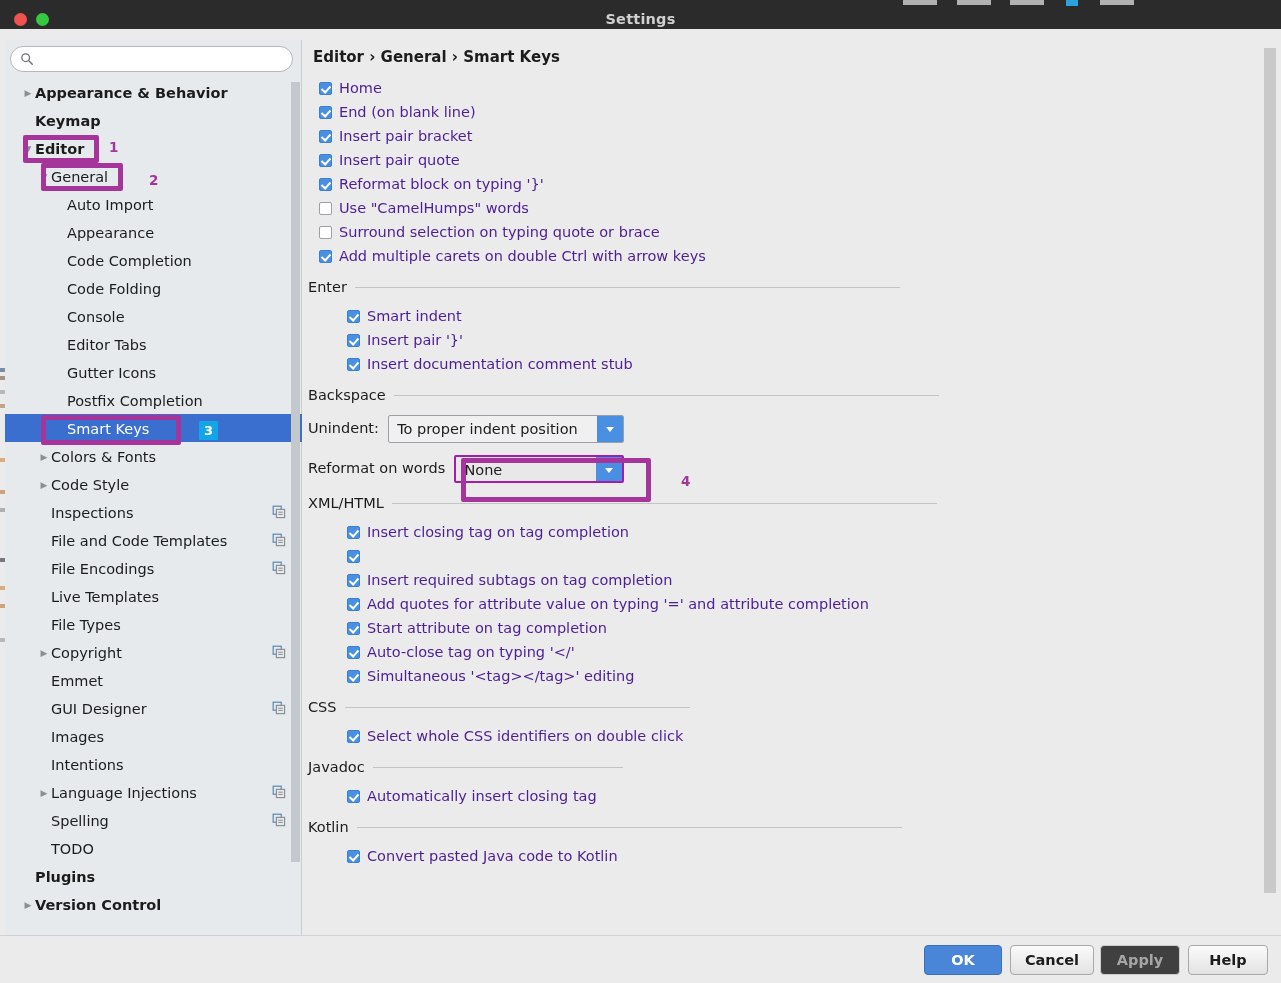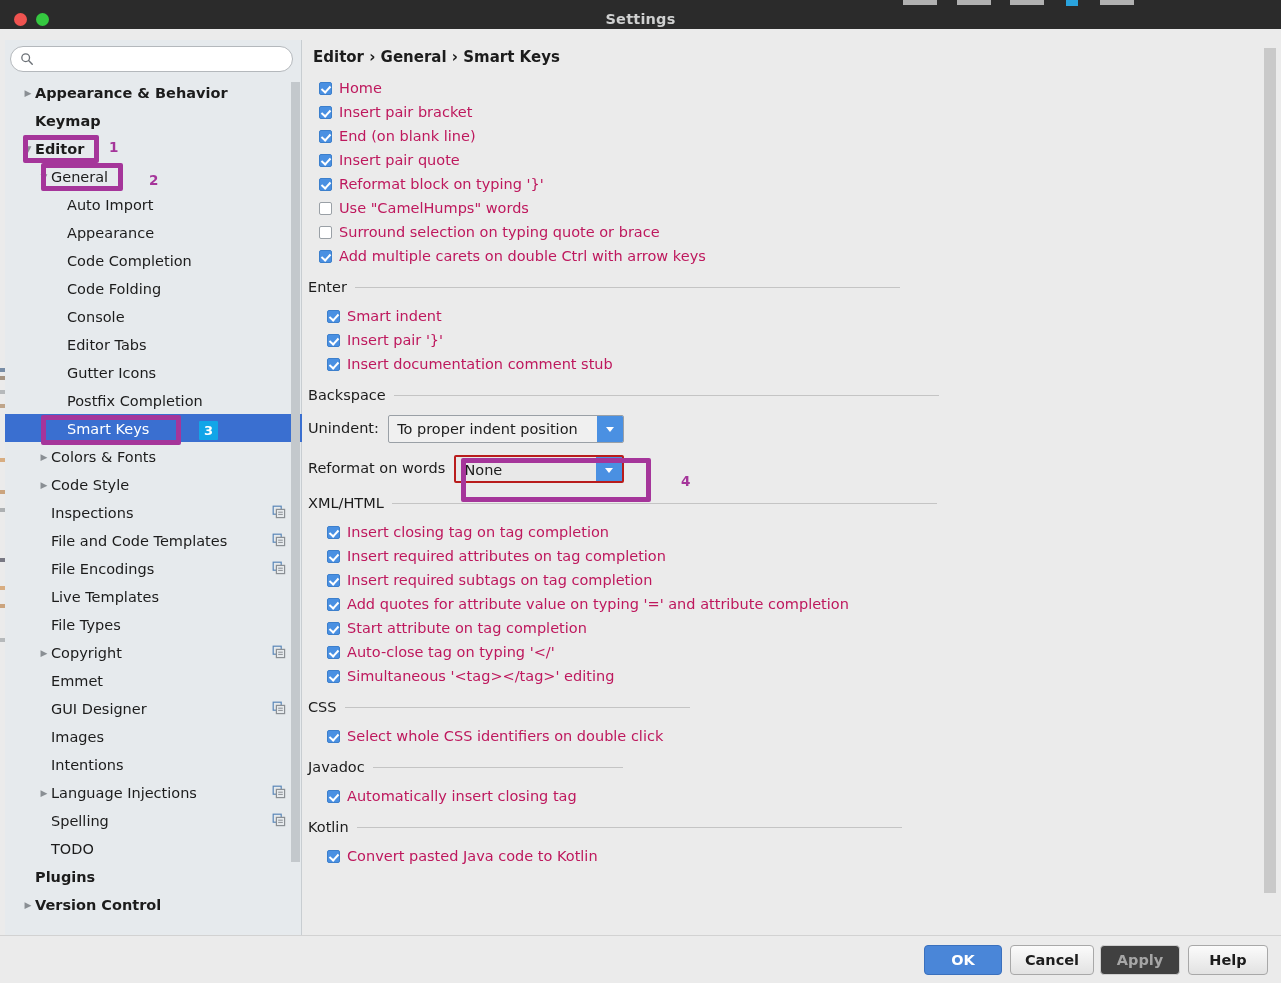--- a/index.html
+++ b/index.html
@@ -136,25 +136,25 @@
     font-size: 15px; font-weight: bold; color: #1c1c1c;
   }
   .content {
     position: absolute; left: 0; top: 36px;
     width: 960px; height: 860px;
   }
 
   .cbrow {
     position: relative;
     height: 24px; line-height: 24px;
-    font-size: 14.5px; color: #be185d;
+    font-size: 14.5px; color: #4c1d95;
     white-space: nowrap;
   }
   .cbrow.lvl0 { padding-left: 16px; }
-  .cbrow.lvl1 { padding-left: 24px; }
+  .cbrow.lvl1 { padding-left: 44px; }
   .cb {
     display: inline-block; width: 13px; height: 13px;
     vertical-align: -2px; margin-right: 7px;
     border-radius: 2px; position: relative;
   }
   .cb.on  { background: #4a90e2; border: 1px solid #3c7fcc; }
   .cb.off { background: #ffffff; border: 1px solid #9aa0a6; }
   .cb.on:after {
     content: ""; position: absolute;
     left: 3px; top: 1px; width: 4px; height: 7px;
@@ -198,21 +198,21 @@
     text-align: center; line-height: 26px;
   }
   .combo .arrow:after {
     content: ""; position: absolute;
     left: 9px; top: 11px;
     border-left: 4px solid transparent;
     border-right: 4px solid transparent;
     border-top: 5px solid #ffffff;
   }
   .combo.focused {
-    border: 2px solid #b91c1c; background: #e8e8e8;
+    border: 2px solid #a21caf; background: #e8e8e8;
   }
 
   
   .anno {
     position: absolute;
     border: 5px solid #a5359a;
     border-radius: 2px;
     pointer-events: none;
   }
   .anno-num {
@@ -367,37 +367,37 @@
         <div class="tree-item indent0 bold"><span class="tw empty">▶</span><span class="lbl">Plugins</span></div>
         <div class="tree-item indent0 bold"><span class="tw">▶</span><span class="lbl">Version Control</span></div>
       </div>
     <div class="sb-scroll"></div>
   </div>
 
   <div class="main">
     <div class="breadcrumb">Editor › General › Smart Keys</div>
     <div class="content" id="content">
         <div class="cbrow lvl0"><span class="cb on"></span><span>Home</span></div>
+        <div class="cbrow lvl0"><span class="cb on"></span><span>End (on blank line)</span></div>
         <div class="cbrow lvl0"><span class="cb on"></span><span>Insert pair bracket</span></div>
-        <div class="cbrow lvl0"><span class="cb on"></span><span>End (on blank line)</span></div>
         <div class="cbrow lvl0"><span class="cb on"></span><span>Insert pair quote</span></div>
         <div class="cbrow lvl0"><span class="cb on"></span><span>Reformat block on typing '}'</span></div>
         <div class="cbrow lvl0"><span class="cb off"></span><span>Use "CamelHumps" words</span></div>
         <div class="cbrow lvl0"><span class="cb off"></span><span>Surround selection on typing quote or brace</span></div>
         <div class="cbrow lvl0"><span class="cb on"></span><span>Add multiple carets on double Ctrl with arrow keys</span></div>
         <div class="group pad"><span class="gl">Enter</span><span class="rule" style="width: 545px;"></span></div>
         <div class="cbrow lvl1"><span class="cb on"></span><span>Smart indent</span></div>
         <div class="cbrow lvl1"><span class="cb on"></span><span>Insert pair '}'</span></div>
         <div class="cbrow lvl1"><span class="cb on"></span><span>Insert documentation comment stub</span></div>
         <div class="group pad"><span class="gl">Backspace</span><span class="rule" style="width: 545px;"></span></div>
         <div class="combo-row"><span>Unindent:</span>&nbsp;&nbsp;<span class="combo" style="width:236px"><span class="cv">To proper indent position</span><span class="arrow"></span></span></div>
         <div class="combo-row" style="margin-top: 8px;"><span>Reformat on words</span>&nbsp;&nbsp;<span class="combo focused" style="width:170px"><span class="cv">None</span><span class="arrow"></span></span></div>
         <div class="group pad"><span class="gl">XML/HTML</span><span class="rule" style="width: 545px;"></span></div>
         <div class="cbrow lvl1"><span class="cb on"></span><span>Insert closing tag on tag completion</span></div>
-        <div class="cbrow lvl1"><span class="cb on"></span><span>Insert required attributes on tag completion</span></div>
+        <div class="cbrow lvl1"><span class="cb on"></span></div>
         <div class="cbrow lvl1"><span class="cb on"></span><span>Insert required subtags on tag completion</span></div>
         <div class="cbrow lvl1"><span class="cb on"></span><span>Add quotes for attribute value on typing '=' and attribute completion</span></div>
         <div class="cbrow lvl1"><span class="cb on"></span><span>Start attribute on tag completion</span></div>
         <div class="cbrow lvl1"><span class="cb on"></span><span>Auto-close tag on typing '&lt;/'</span></div>
         <div class="cbrow lvl1"><span class="cb on"></span><span>Simultaneous '&lt;tag&gt;&lt;/tag&gt;' editing</span></div>
         <div class="group pad"><span class="gl">CSS</span><span class="rule" style="width: 345px;"></span></div>
         <div class="cbrow lvl1"><span class="cb on"></span><span>Select whole CSS identifiers on double click</span></div>
         <div class="group pad"><span class="gl">Javadoc</span><span class="rule" style="width: 250px;"></span></div>
         <div class="cbrow lvl1"><span class="cb on"></span><span>Automatically insert closing tag</span></div>
         <div class="group pad"><span class="gl">Kotlin</span><span class="rule" style="width: 545px;"></span></div>

